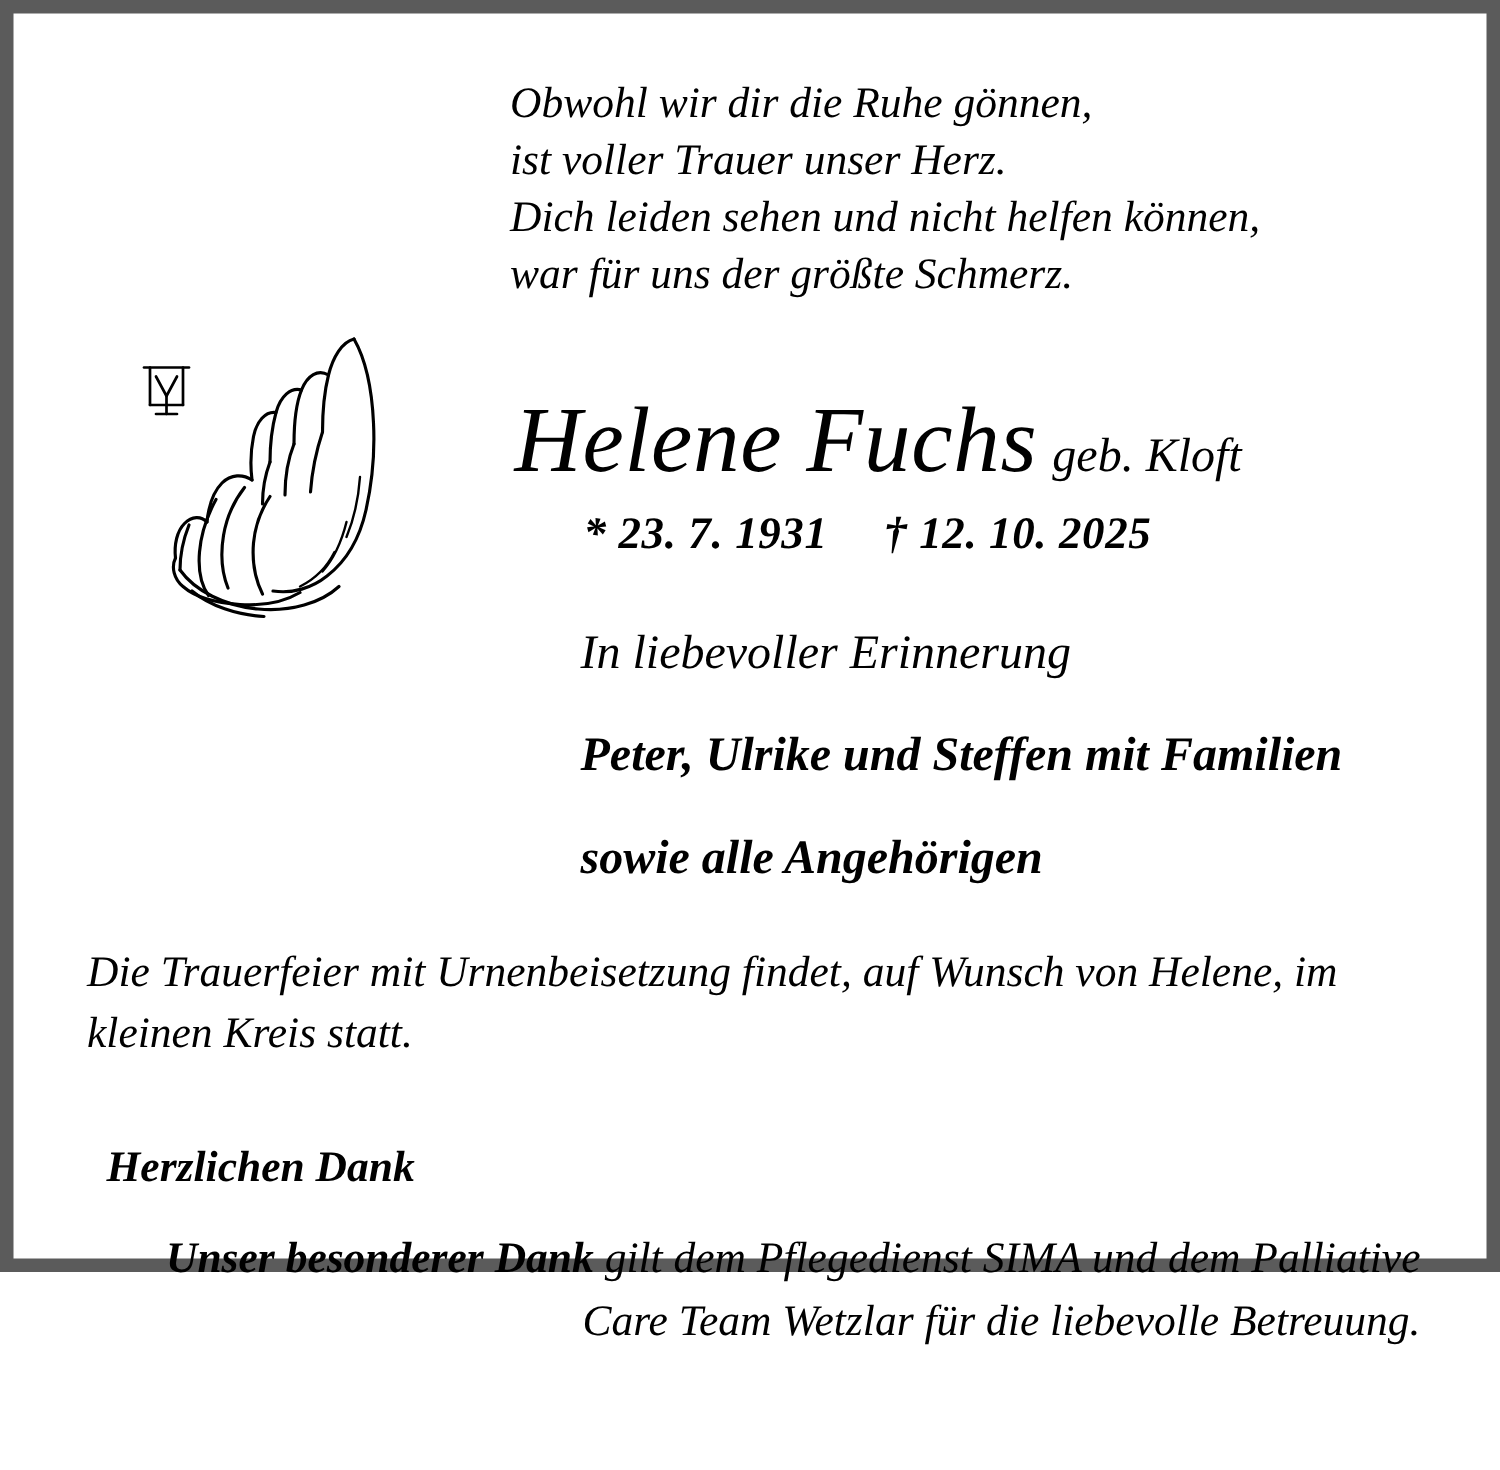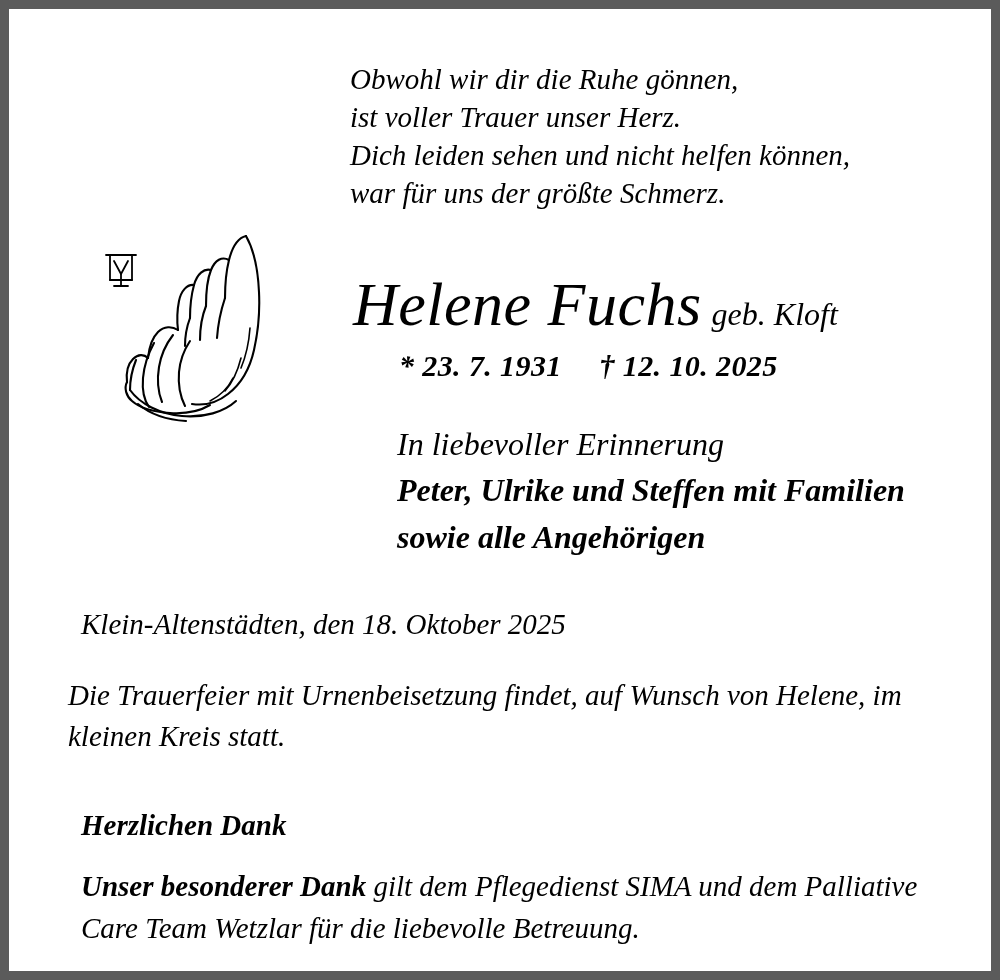--- a/index.html
+++ b/index.html
@@ -11,24 +11,24 @@
     width: 1000px;
     height: 980px;
     font-family: "Liberation Serif", serif;
     color: #000000;
     overflow: hidden;
   }
   .obituary {
     position: relative;
     box-sizing: border-box;
     width: 1000px;
-    height: 980px;
+    height: 848px;
     border: 9px solid #5b5b5b;
     background: #ffffff;
-    padding: 14px;
+    padding: 4px;
   }
   .inner {
     position: relative;
     width: 100%;
     height: 100%;
     box-sizing: border-box;
     padding: 30px 40px 10px 42px;
   }
 
   
@@ -81,20 +81,21 @@
   
   .memory {
     margin: 38px 0 0 332px;
     font-size: 32px;
     font-style: italic;
     line-height: 1.45;
   }
   .memory .family {
     font-weight: bold;
     display: block;
+    margin-top: 22px;
   }
 
   
   .place {
     margin: 48px 0 0 16px;
     font-size: 29px;
     font-style: italic;
   }
 
   
@@ -116,20 +117,21 @@
     font-size: 29px;
     font-style: italic;
     line-height: 1.42;
   }
   .special {
     margin: 24px 0 0 16px;
     font-size: 29px;
     font-style: italic;
     line-height: 1.42;
     max-width: 910px;
+    text-align: right;
   }
   .special b { font-weight: bold; }
 </style>
 </head>
 <body>
 
 <div class="obituary">
   <div class="inner">
 
     <div class="verse">Obwohl wir dir die Ruhe gönnen,
@@ -192,21 +194,20 @@
       <span class="sep"></span>
       <span>† 12. 10. 2025</span>
     </div>
 
     <div class="memory">
       <span>In liebevoller Erinnerung</span>
       <span class="family">Peter, Ulrike und Steffen mit Familien</span>
       <span class="family">sowie alle Angehörigen</span>
     </div>
 
-    <div class="place">Klein-Altenstädten, den 18. Oktober 2025</div>
 
     <div class="para">Die Trauerfeier mit Urnenbeisetzung findet, auf Wunsch von Helene, im kleinen Kreis statt.</div>
 
     <div class="thanks-head">Herzlichen Dank</div>
 
 
     <div class="special">
       <b>Unser besonderer Dank</b><span> gilt dem Pflegedienst SIMA und dem Palliative Care Team Wetzlar für die liebevolle Betreuung.</span>
     </div>
 

